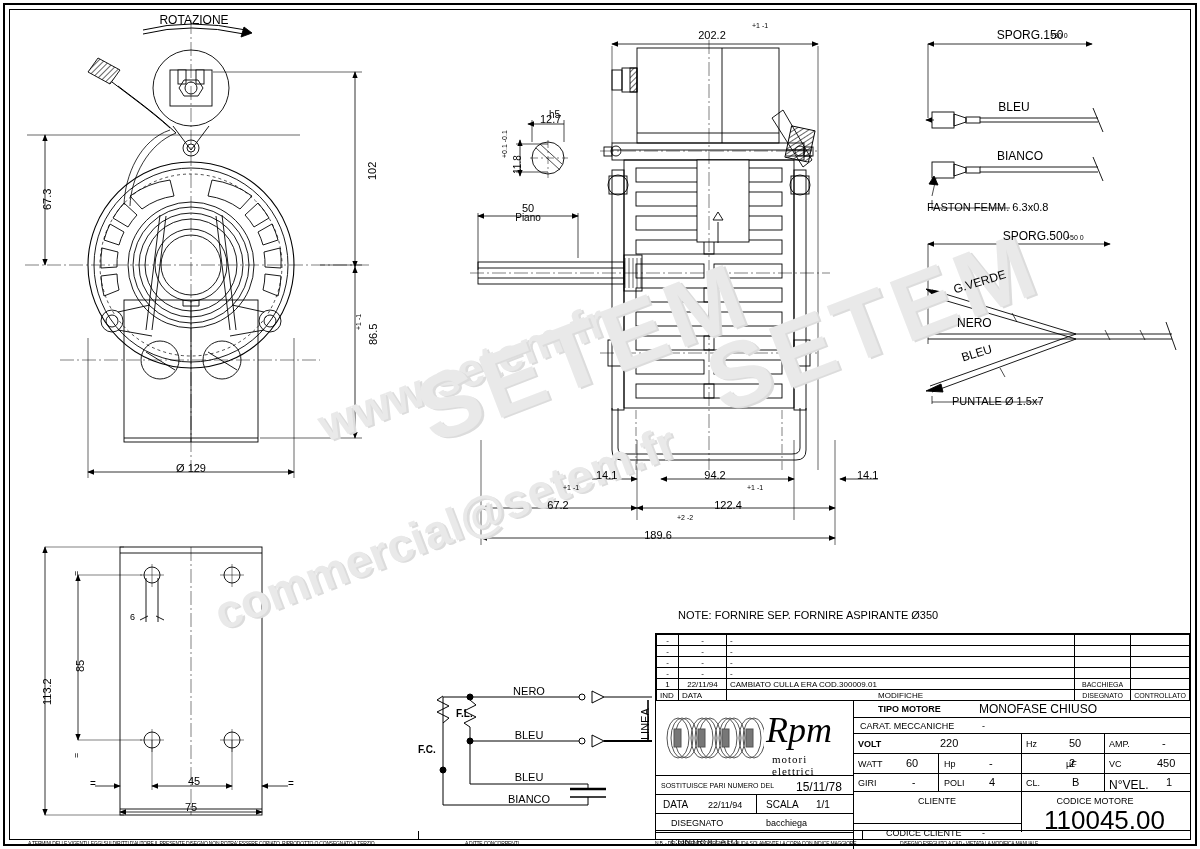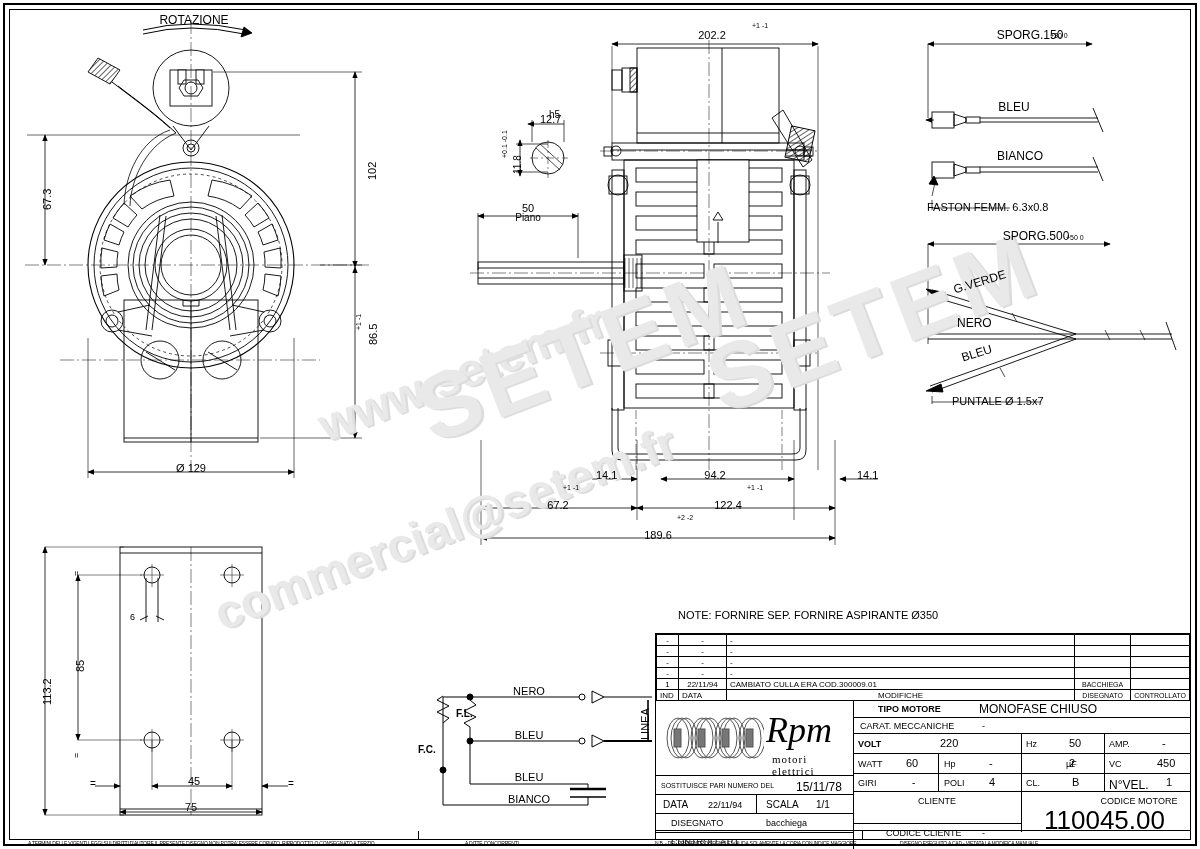--- a/index.html
+++ b/index.html
@@ -600,21 +600,21 @@
           <span class="tx t9" style="left:172px; top:5px;">CL.</span>
           <span class="tx t11" style="left:218px; top:3px;">B</span>
           <span style="position:absolute;left:250px;top:0;bottom:0;border-left:0.8px solid #000;"></span>
           <span class="tx t8" style="left:255px; top:5px;">N°VEL.</span>
           <span class="tx t11" style="left:312px; top:3px;">1</span>
         </div>
 
         <div style="position:absolute; left:0; top:91px; width:100%; height:40px;">
           <span class="tx t9 ctr" style="left:83px; top:5px;">CLIENTE</span>
           <span style="position:absolute;left:167px;top:0;bottom:0;border-left:0.8px solid #000;"></span>
-          <span class="tx t9 ctr" style="left:241px; top:5px;margin-left:44px;">CODICE MOTORE</span>
+          <span class="tx t9 ctr" style="left:241px; top:5px;">CODICE MOTORE</span>
           <span class="tx t26" style="left:190px; top:15px;">110045.00</span>
         </div>
 
         <div style="position:absolute; left:0; top:122px; width:167px; height:19px; border-top:0.8px solid #000;">
           <span class="tx t9" style="left:4px; top:5px;margin-left:28px;">CODICE CLIENTE</span>
           <span class="tx t9" style="left:128px; top:5px;">-</span>
         </div>
       </div>
 
       <div style="position:absolute; left:0; top:75px; width:198px; height:19px; border-right:0.8px solid #000; border-bottom:0.8px solid #000;">

